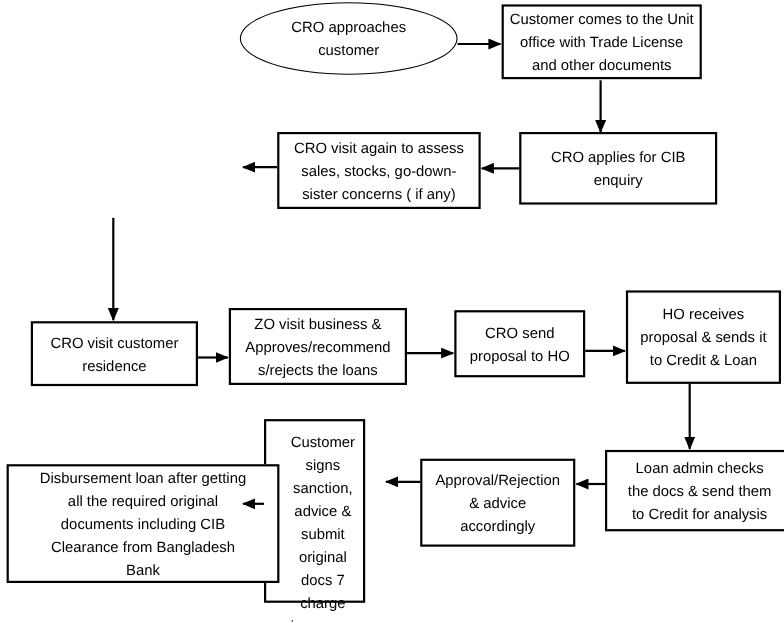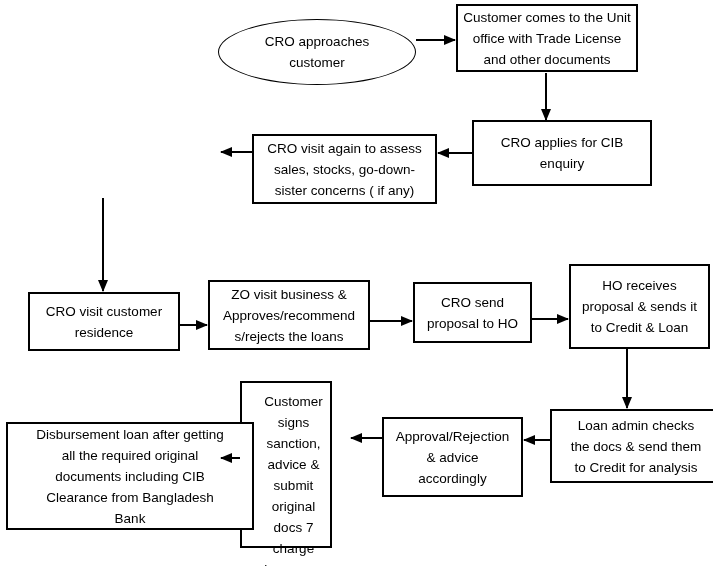--- a/index.html
+++ b/index.html
@@ -43,34 +43,34 @@
     left: 0; top: 0;
     width: 713px;
     height: 566px;
     pointer-events: none;
   }
 </style>
 </head>
 <body>
 
 <div id="canvas">
-    <div class="node ellipse" style="left: 218px; top: 19px; width: 198px; height: 66px;">
+    <div class="node ellipse" style="left: 218px; top: 2px; width: 198px; height: 66px;">
       <span class="label">CRO approaches
 customer</span>
     </div>
     <div class="node rect" style="left: 456px; top: 4px; width: 182px; height: 68px;">
       <span class="label">Customer comes to the Unit
 office with Trade License
 and other documents</span>
     </div>
     <div class="node rect" style="left: 472px; top: 120px; width: 180px; height: 66px;">
       <span class="label">CRO applies for CIB
 enquiry</span>
     </div>
-    <div class="node rect" style="left: 252px; top: 134px; width: 185px; height: 70px;">
+    <div class="node rect" style="left: 252px; top: 120px; width: 185px; height: 70px;">
       <span class="label">CRO visit again to assess
 sales, stocks, go-down-
 sister concerns ( if any)</span>
     </div>
     <div class="node rect" style="left: 28px; top: 292px; width: 152px; height: 59px;">
       <span class="label">CRO visit customer
 residence</span>
     </div>
     <div class="node rect" style="left: 208px; top: 280px; width: 162px; height: 70px;">
       <span class="label">ZO visit business &amp;

